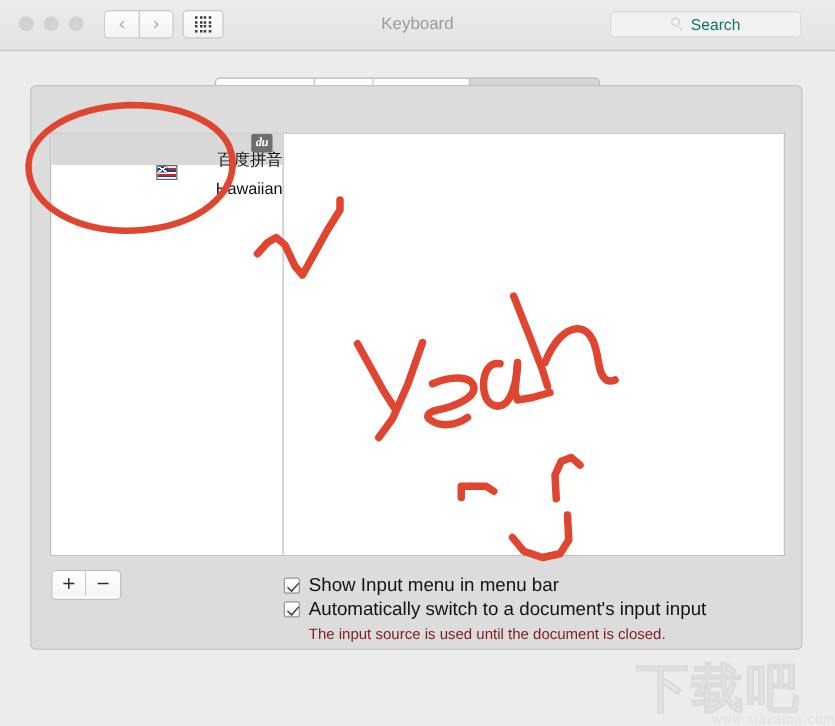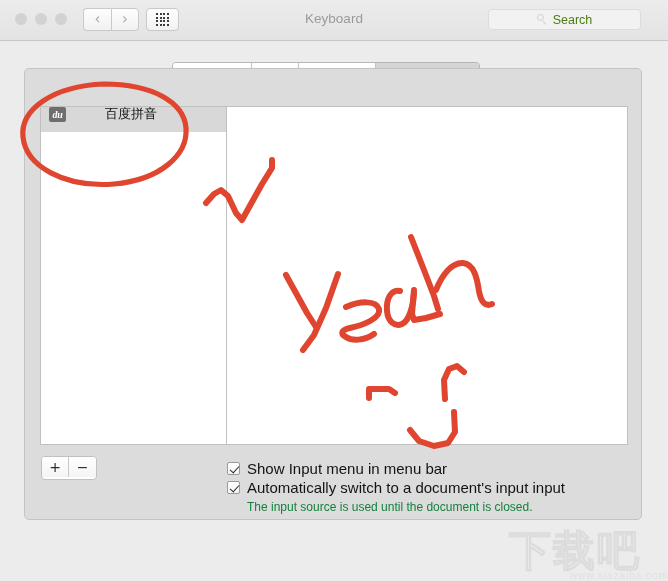--- a/index.html
+++ b/index.html
@@ -127,21 +127,21 @@
   #search-icon .handle {
     position: absolute;
     left: 6.5px; top: 7px;
     width: 4px; height: 1.3px;
     background: #cfcfcf;
     transform: rotate(45deg);
     transform-origin: left center;
   }
   #search-placeholder {
     font-size: 12.5px;
-    color: #4d7c0f;
+    color: #0f766e;
   }
 
   
   #tabbar {
     position: absolute;
     left: 172px; top: 62px;
     height: 24px;
     display: flex;
     border: 1px solid #b5b5b5;
     border-radius: 4px;
@@ -182,24 +182,25 @@
     width: 186px; height: 339px;
     background: #ffffff;
     border: 1px solid #c0c0c0;
     border-right: none;
     box-sizing: border-box;
     overflow: hidden;
   }
   .source-row {
     height: 25px;
     display: flex;
-    align-items: flex-start;
+    align-items: flex-end;
     padding-left: 8px;
     font-size: 13px;
     color: #111;
+    flex-direction: column;
   }
   .source-row.selected { background: #d8d8d8; }
 
   .src-icon {
     width: 19px; height: 15px;
     margin-right: 8px;
     flex: 0 0 auto;
     position: relative;
   }
   
@@ -317,21 +318,21 @@
   }
   .cb-label {
     font-size: 15px;
     color: #131313;
     white-space: nowrap;
   }
   #help-text {
     position: absolute;
     left: 247px; top: 500px;
     font-size: 12px;
-    color: #15803d;
+    color: #7f1d1d;
     white-space: nowrap;
   }
 
   
   #annotations {
     position: absolute;
     left: 0; top: 0;
     width: 668px; height: 581px;
     pointer-events: none;
   }
@@ -438,20 +439,24 @@
     <div class="tab selected">Input Sources</div>
   </div>
 
   <div id="panel"></div>
 
   <div id="source-list">
     <div class="source-row selected">
       <span class="src-icon" id="icon-baidu">du</span>
       <span class="src-label cjk">百度拼音</span>
     </div>
+    <div class="source-row">
+      <span class="src-icon" id="icon-hawaii"></span>
+      <span class="src-label">Hawaiian</span>
+    </div>
   </div>
 
   <div id="detail-pane"></div>
 
   <div id="addremove">
     <div class="ar-btn">+</div>
     <div class="ar-btn">−</div>
   </div>
 
   <div class="cb-row" id="cb-row-1">

